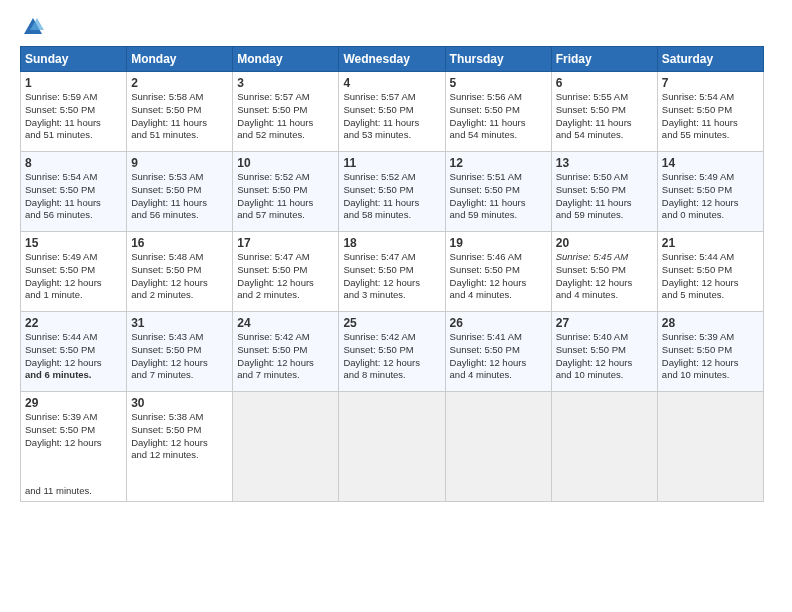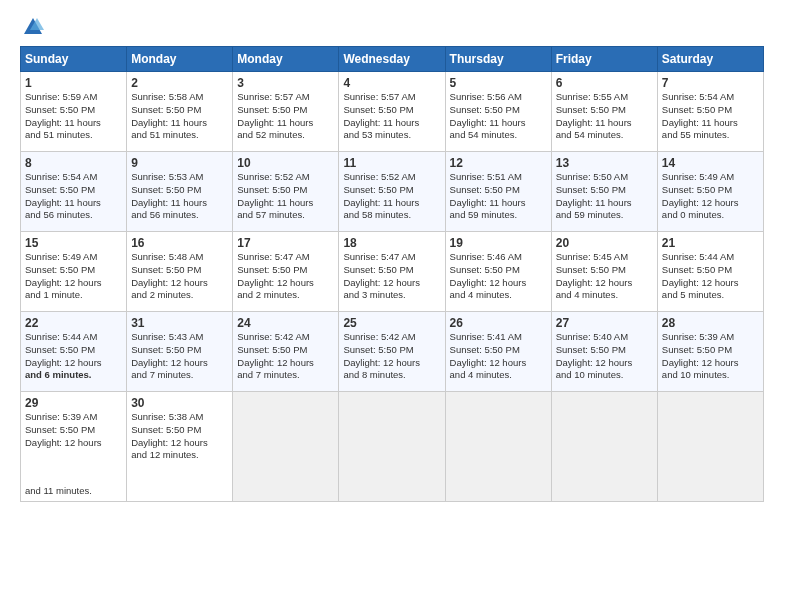--- a/index.html
+++ b/index.html
@@ -268,21 +268,21 @@
           </td>
           <td>
             <span class="day-num">19</span>
             <div style="line-height: 1.35;">Sunrise: 5:46 AM</div>
             <div style="line-height: 1.35;">Sunset: 5:50 PM</div>
             <div style="line-height: 1.35;">Daylight: 12 hours</div>
             <div style="line-height: 1.35;">and 4 minutes.</div>
           </td>
           <td>
             <span class="day-num">20</span>
-            <div style="line-height: 1.35;">Sunrise: 5:45 AM</div>
+            <div style="line-height: 1.35; font-style: italic;">Sunrise: 5:45 AM</div>
             <div style="line-height: 1.35;">Sunset: 5:50 PM</div>
             <div style="line-height: 1.35;">Daylight: 12 hours</div>
             <div style="line-height: 1.35;">and 4 minutes.</div>
           </td>
           <td>
             <span class="day-num">21</span>
             <div style="line-height: 1.35;">Sunrise: 5:44 AM</div>
             <div style="line-height: 1.35;">Sunset: 5:50 PM</div>
             <div style="line-height: 1.35;">Daylight: 12 hours</div>
             <div style="line-height: 1.35;">and 5 minutes.</div>

